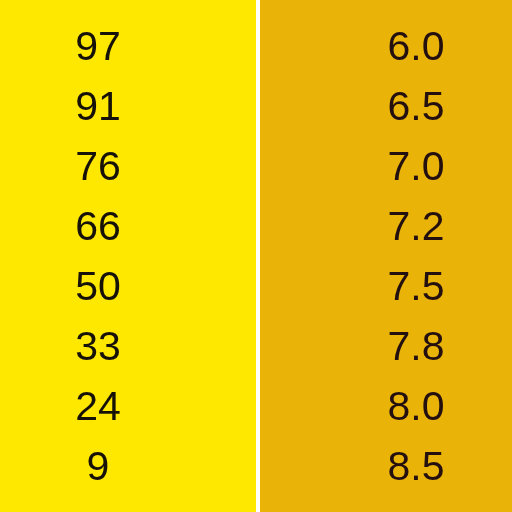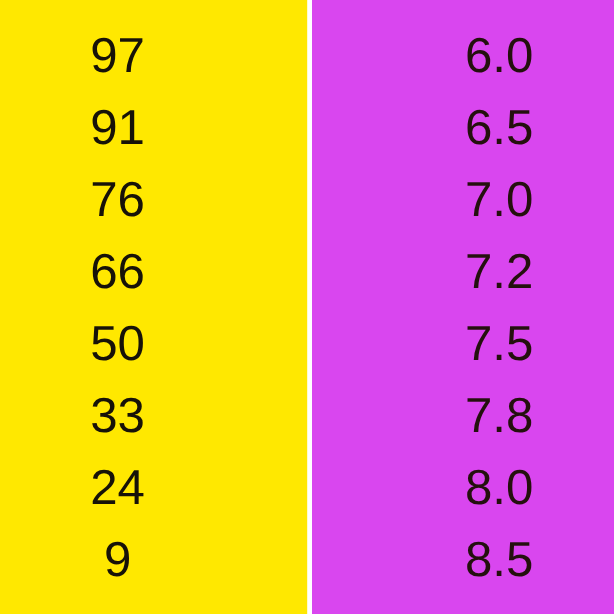--- a/index.html
+++ b/index.html
@@ -42,21 +42,21 @@
 
   .column-divider {
     width: 4px;
     height: 512px;
     background: #ffffff;
     flex: 0 0 4px;
   }
 
   .panel-right {
     width: 252px;
-    background: #d946ef;
+    background: #eab308;
   }
 
   .value-stack {
     display: flex;
     flex-direction: column;
     align-items: center;
     justify-content: center;
     width: 100%;
   }
 

